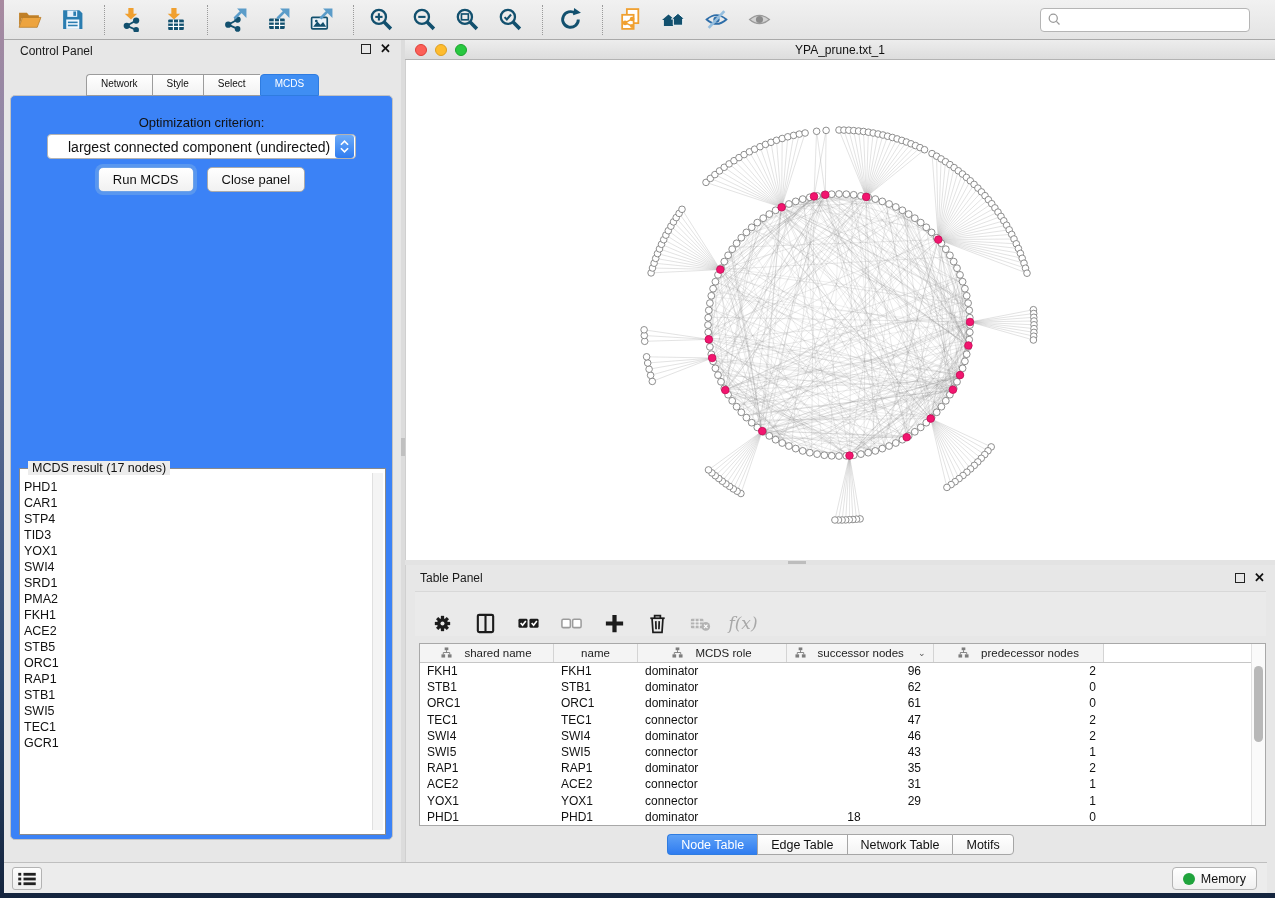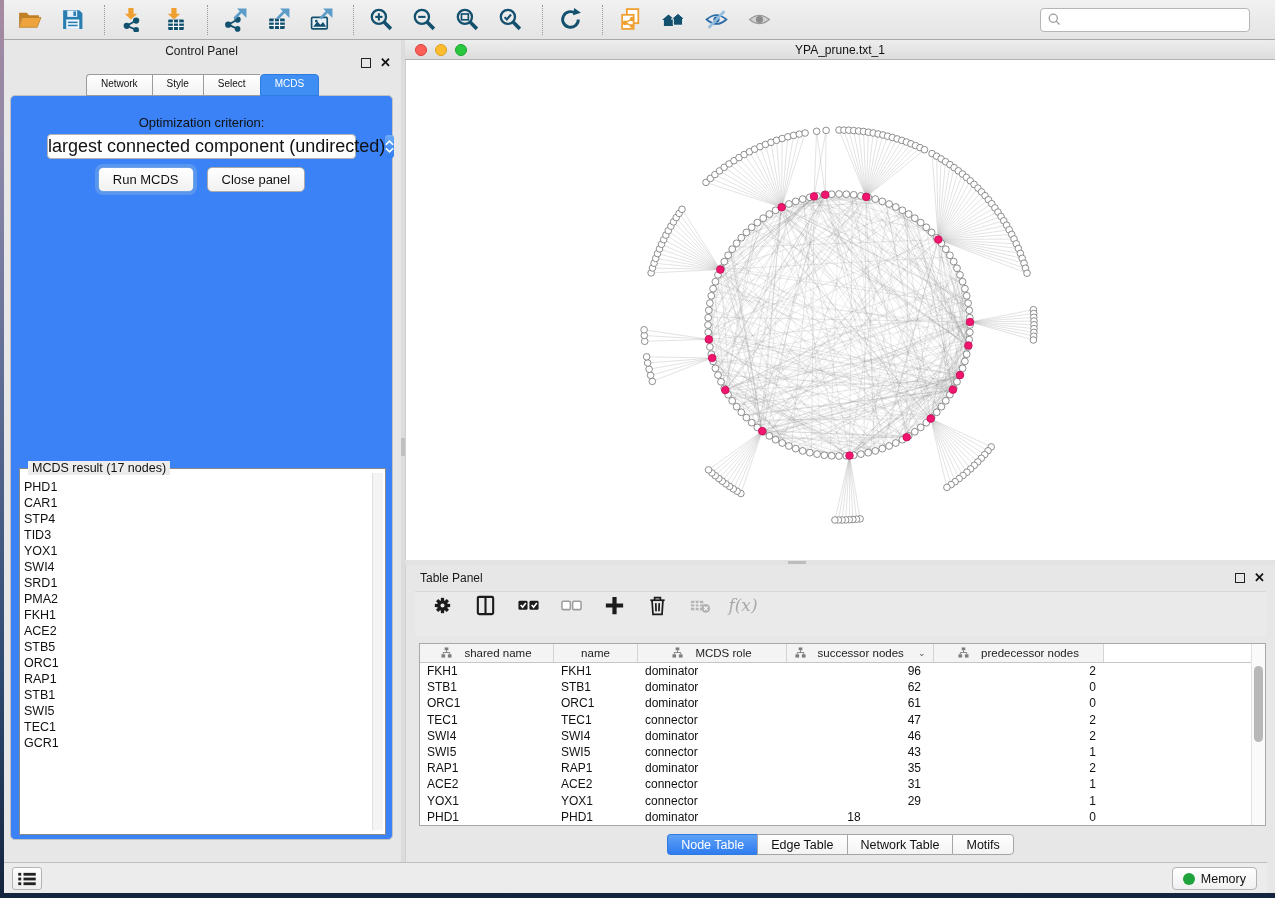--- a/index.html
+++ b/index.html
@@ -15,39 +15,39 @@
   .tb-icon { width:30px; height:30px; margin-right:13px; display:flex; align-items:center; justify-content:center; cursor:pointer; }
   .tb-icon svg { width:25px; height:25px; }
   .tb-sep { width:1px; height:30px; border-left:1px dotted #9a9a9a; margin:0 12px 0 4px; }
   .search-wrap { position:absolute; right:25px; top:8px; }
   .search-input { width:210px; height:24px; border:1px solid #b5b5b5; border-radius:4px;
     background:#fff; padding-left:26px; font-size:12px; outline:none; }
   .search-glyph { position:absolute; left:7px; top:4px; }
 
   
   .control-panel { position:absolute; left:0; top:40px; width:397px; bottom:31px; background:#e7e7e7; }
-  .cp-header { height:26px; display:flex; align-items:center; padding:4px 10px 0 8px;flex-direction:column; }
+  .cp-header { height:26px; display:flex; align-items:flex-start; padding:4px 10px 0 16px; }
   .cp-title { font-size:12px; color:#1a1a1a; }
   .panel-btns { margin-left:auto; display:flex; gap:9px; align-items:center; }
   .float-btn { width:10px; height:10px; border:1.5px solid #222; display:inline-block; cursor:pointer; }
   .close-btn { font-size:13px; font-weight:bold; color:#111; cursor:pointer; line-height:10px; }
 
   .cp-tabs { position:absolute; top:34px; left:0; right:0; display:flex; justify-content:center; z-index:2; }
   .cp-tab { height:22px; padding:3px 14px 0; background:linear-gradient(#ffffff,#f2f2f2);
     border:1px solid #9c9c9c; border-right:none; font-size:10px; color:#111; cursor:pointer; }
   .cp-tab:first-child { border-radius:4px 0 0 0; }
   .cp-tab:last-child { border-right:1px solid #9c9c9c; border-radius:0 4px 0 0; }
   .cp-tab.active { background:#3f8ef3; color:#fff; border-color:#2f7ce0; border-radius:4px 4px 0 0; }
 
   .cp-inner { position:absolute; left:6px; right:8px; top:55px; bottom:22px;
     background:#3b82f6; border:1px solid #c2c2c2; border-radius:5px; }
   .opt-label { position:absolute; top:19px; left:0; right:0; text-align:center; font-size:13px; color:#111; }
   .criterion-select { position:absolute; top:38px; left:36px; right:36px; height:25px;
     background:#fff; border:1px solid #b3b3b3; border-radius:4px; display:flex; align-items:center; cursor:pointer; }
-  .criterion-text { flex:1; font-size:18px; color:#111; white-space:nowrap; }
+  .criterion-text { flex:1; font-size:14px; padding-left:9px; color:#111; white-space:nowrap;margin-left:11px; }
   .select-stepper { width:19px; height:23px; margin:0 1px 0 0; border-radius:3px;
     background:linear-gradient(#6cabf8,#2f7cf0); display:flex; flex-direction:column; align-items:center; justify-content:center; gap:1px; }
   .select-stepper svg { display:block; }
   .cp-buttons { position:absolute; top:71px; left:0; right:0; display:flex; justify-content:center; gap:13px; }
   .btn { height:25px; padding:0 14px; background:linear-gradient(#ffffff,#f1f1f1);
     border:1px solid #ababab; border-radius:5px; font-size:13px; color:#111; cursor:pointer;
     font-family:"Liberation Sans", sans-serif; }
   .btn.focused { border:1px solid #6ea3e8; box-shadow:0 0 0 3px rgba(110,165,235,.6); }
 
   .mcds-group { position:absolute; left:8px; right:6px; top:372px; bottom:4px;
@@ -75,21 +75,21 @@
   .light.green { background:#28c840; border:1px solid #1da32f; }
   .net-title { font-size:12px; color:#111; }
   .net-canvas { height:500px; background:#fff; border-left:1px solid #cfcfcf; position:relative; }
   .net-canvas svg { position:absolute; inset:0; }
 
   
   .table-panel { position:absolute; left:401px; right:0; top:565px; bottom:31px; background:#e7e7e7; border-left:1px solid #d0d0d0; }
   .tp-header { height:23px; display:flex; align-items:center; padding:3px 10px 0 14px; }
   .tp-title { font-size:12px; color:#1a1a1a; }
   .tp-toolbar { position:absolute; left:9px; right:9px; top:26px; height:45px;
-    background:#eaeaea; border-top:1px solid #d8d8d8; display:flex; align-items:flex-start; padding-left:14px; gap:17px; }
+    background:#eaeaea; border-top:1px solid #d8d8d8; display:flex; align-items:flex-end; padding-left:14px; gap:17px; }
   .tp-icon { width:26px; height:26px; display:flex; align-items:center; justify-content:center; cursor:pointer; }
   .tp-icon.disabled { cursor:default; }
   .fx-glyph { font-family:"DejaVu Serif", serif; font-style:italic; font-size:17px; color:#a8a8a8; }
 
   .table-wrap { position:absolute; left:13px; right:9px; top:78px; bottom:36px;
     background:#fff; border:1px solid #a8a8a8; overflow:hidden; }
   .tbl-header { display:flex; height:19px; border-bottom:1px solid #c6c6c6; background:#f4f4f4; }
   .tbl-hcell { display:flex; align-items:center; justify-content:center; gap:12px;
     border-right:1px solid #d4d4d4; font-size:11.5px; color:#222; position:relative; cursor:pointer; }
   .tbl-hcell.filler { border-right:none; background:#fff; cursor:default; }

